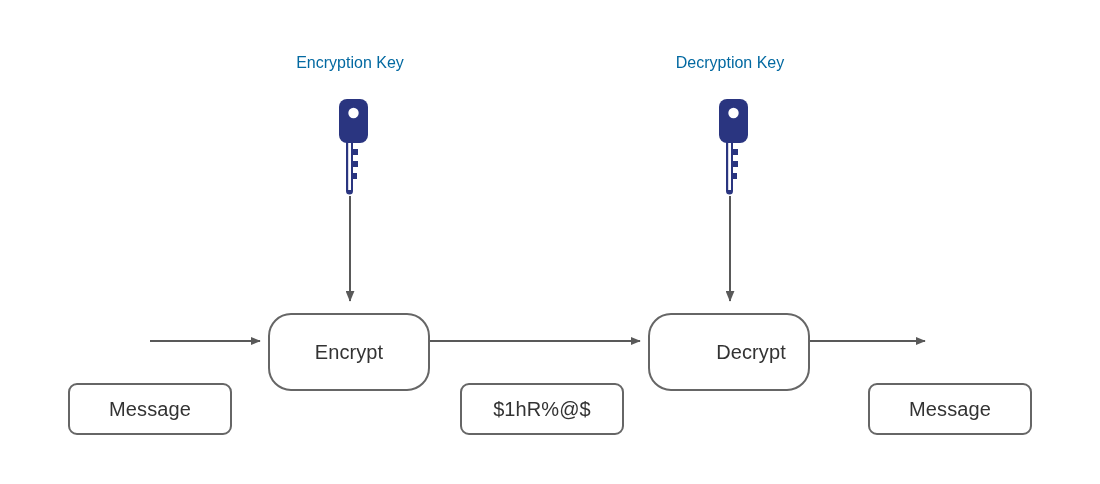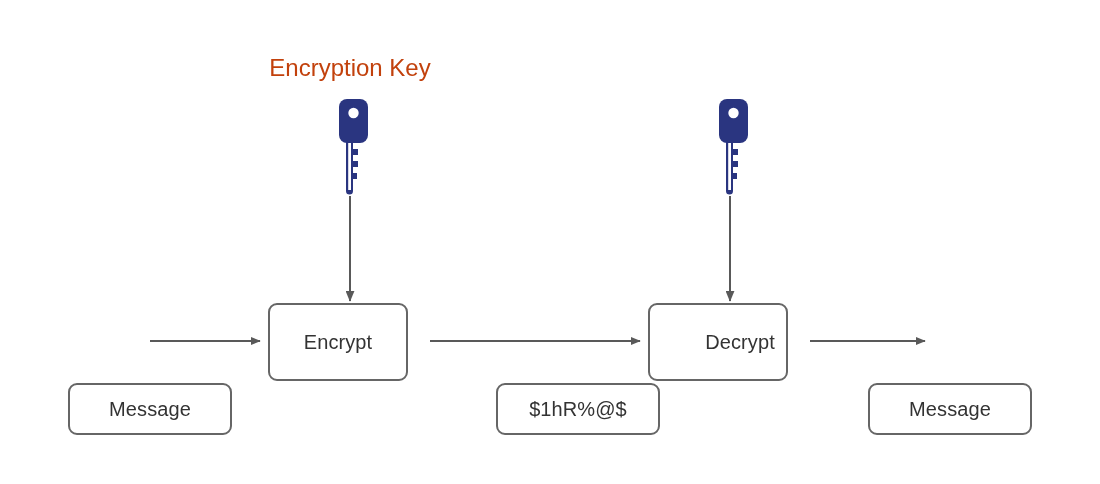--- a/index.html
+++ b/index.html
@@ -32,36 +32,37 @@
     border-radius: 9px;
     display: flex;
     align-items: center;
     justify-content: center;
     color: #333333;
     font-size: 20px;
     letter-spacing: 0.1px;
     white-space: nowrap;
   }
   .proc-box {
-    width: 140px;
+    width: 162px;
     height: 78px;
-    top: 303px;
+    top: 313px;
+    border-radius: 23px;
   }
   .data-box {
     width: 164px;
     height: 52px;
     top: 383px;
   }
   .key-label {
     position: absolute;
     top: 54px;
     width: 260px;
     text-align: center;
-    font-size: 24px;
-    color: #c2410c;
+    font-size: 16px;
+    color: #0369a1;
     white-space: nowrap;
   }
   .key-icon {
     position: absolute;
     top: 99px;
     width: 36px;
     height: 104px;
   }
 </style>
 </head>
@@ -89,31 +90,32 @@
 
   <div class="key-label" style="left:220px;">Encryption Key</div>
 
   <svg class="key-icon" style="left:333px;" viewBox="0 0 36 104">
     <path d="M6,8 A8,8 0 0 1 14,0 L27,0 A8,8 0 0 1 35,8 L35,36 A8,8 0 0 1 27,44 L14,44 A8,8 0 0 1 6,36 Z" fill="#2a3580"></path>
     <circle cx="20.5" cy="14" r="5.2" fill="#ffffff"></circle>
     <path d="M13,42 L20,42 L20,50 L25,50 L25,56 L20,56 L20,62 L25,62 L25,68 L20,68 L20,74 L24,74 L24,80 L20,80 L20,92 A3.5,3.5 0 0 1 13,92 Z" fill="#2a3580"></path>
     <rect x="15.2" y="44" width="2.8" height="47" fill="#ffffff"></rect>
   </svg>
 
+  <div class="key-label" style="left:600px;">Decryption Key</div>
 
   <svg class="key-icon" style="left:713px;" viewBox="0 0 36 104">
     <path d="M6,8 A8,8 0 0 1 14,0 L27,0 A8,8 0 0 1 35,8 L35,36 A8,8 0 0 1 27,44 L14,44 A8,8 0 0 1 6,36 Z" fill="#2a3580"></path>
     <circle cx="20.5" cy="14" r="5.2" fill="#ffffff"></circle>
     <path d="M13,42 L20,42 L20,50 L25,50 L25,56 L20,56 L20,62 L25,62 L25,68 L20,68 L20,74 L24,74 L24,80 L20,80 L20,92 A3.5,3.5 0 0 1 13,92 Z" fill="#2a3580"></path>
     <rect x="15.2" y="44" width="2.8" height="47" fill="#ffffff"></rect>
   </svg>
 
   <div class="node-box proc-box" style="left:268px;">Encrypt</div>
 
   <div class="node-box proc-box" style="left:648px;padding-left:44px;">Decrypt</div>
 
   <div class="node-box data-box" style="left:68px;">Message</div>
 
-  <div class="node-box data-box" style="left:460px;margin-left:36px;">$1hR%@$</div>
+  <div class="node-box data-box" style="left:460px;">$1hR%@$</div>
 
   <div class="node-box data-box" style="left:868px;">Message</div>
 
 </div>
 
 </body></html>

